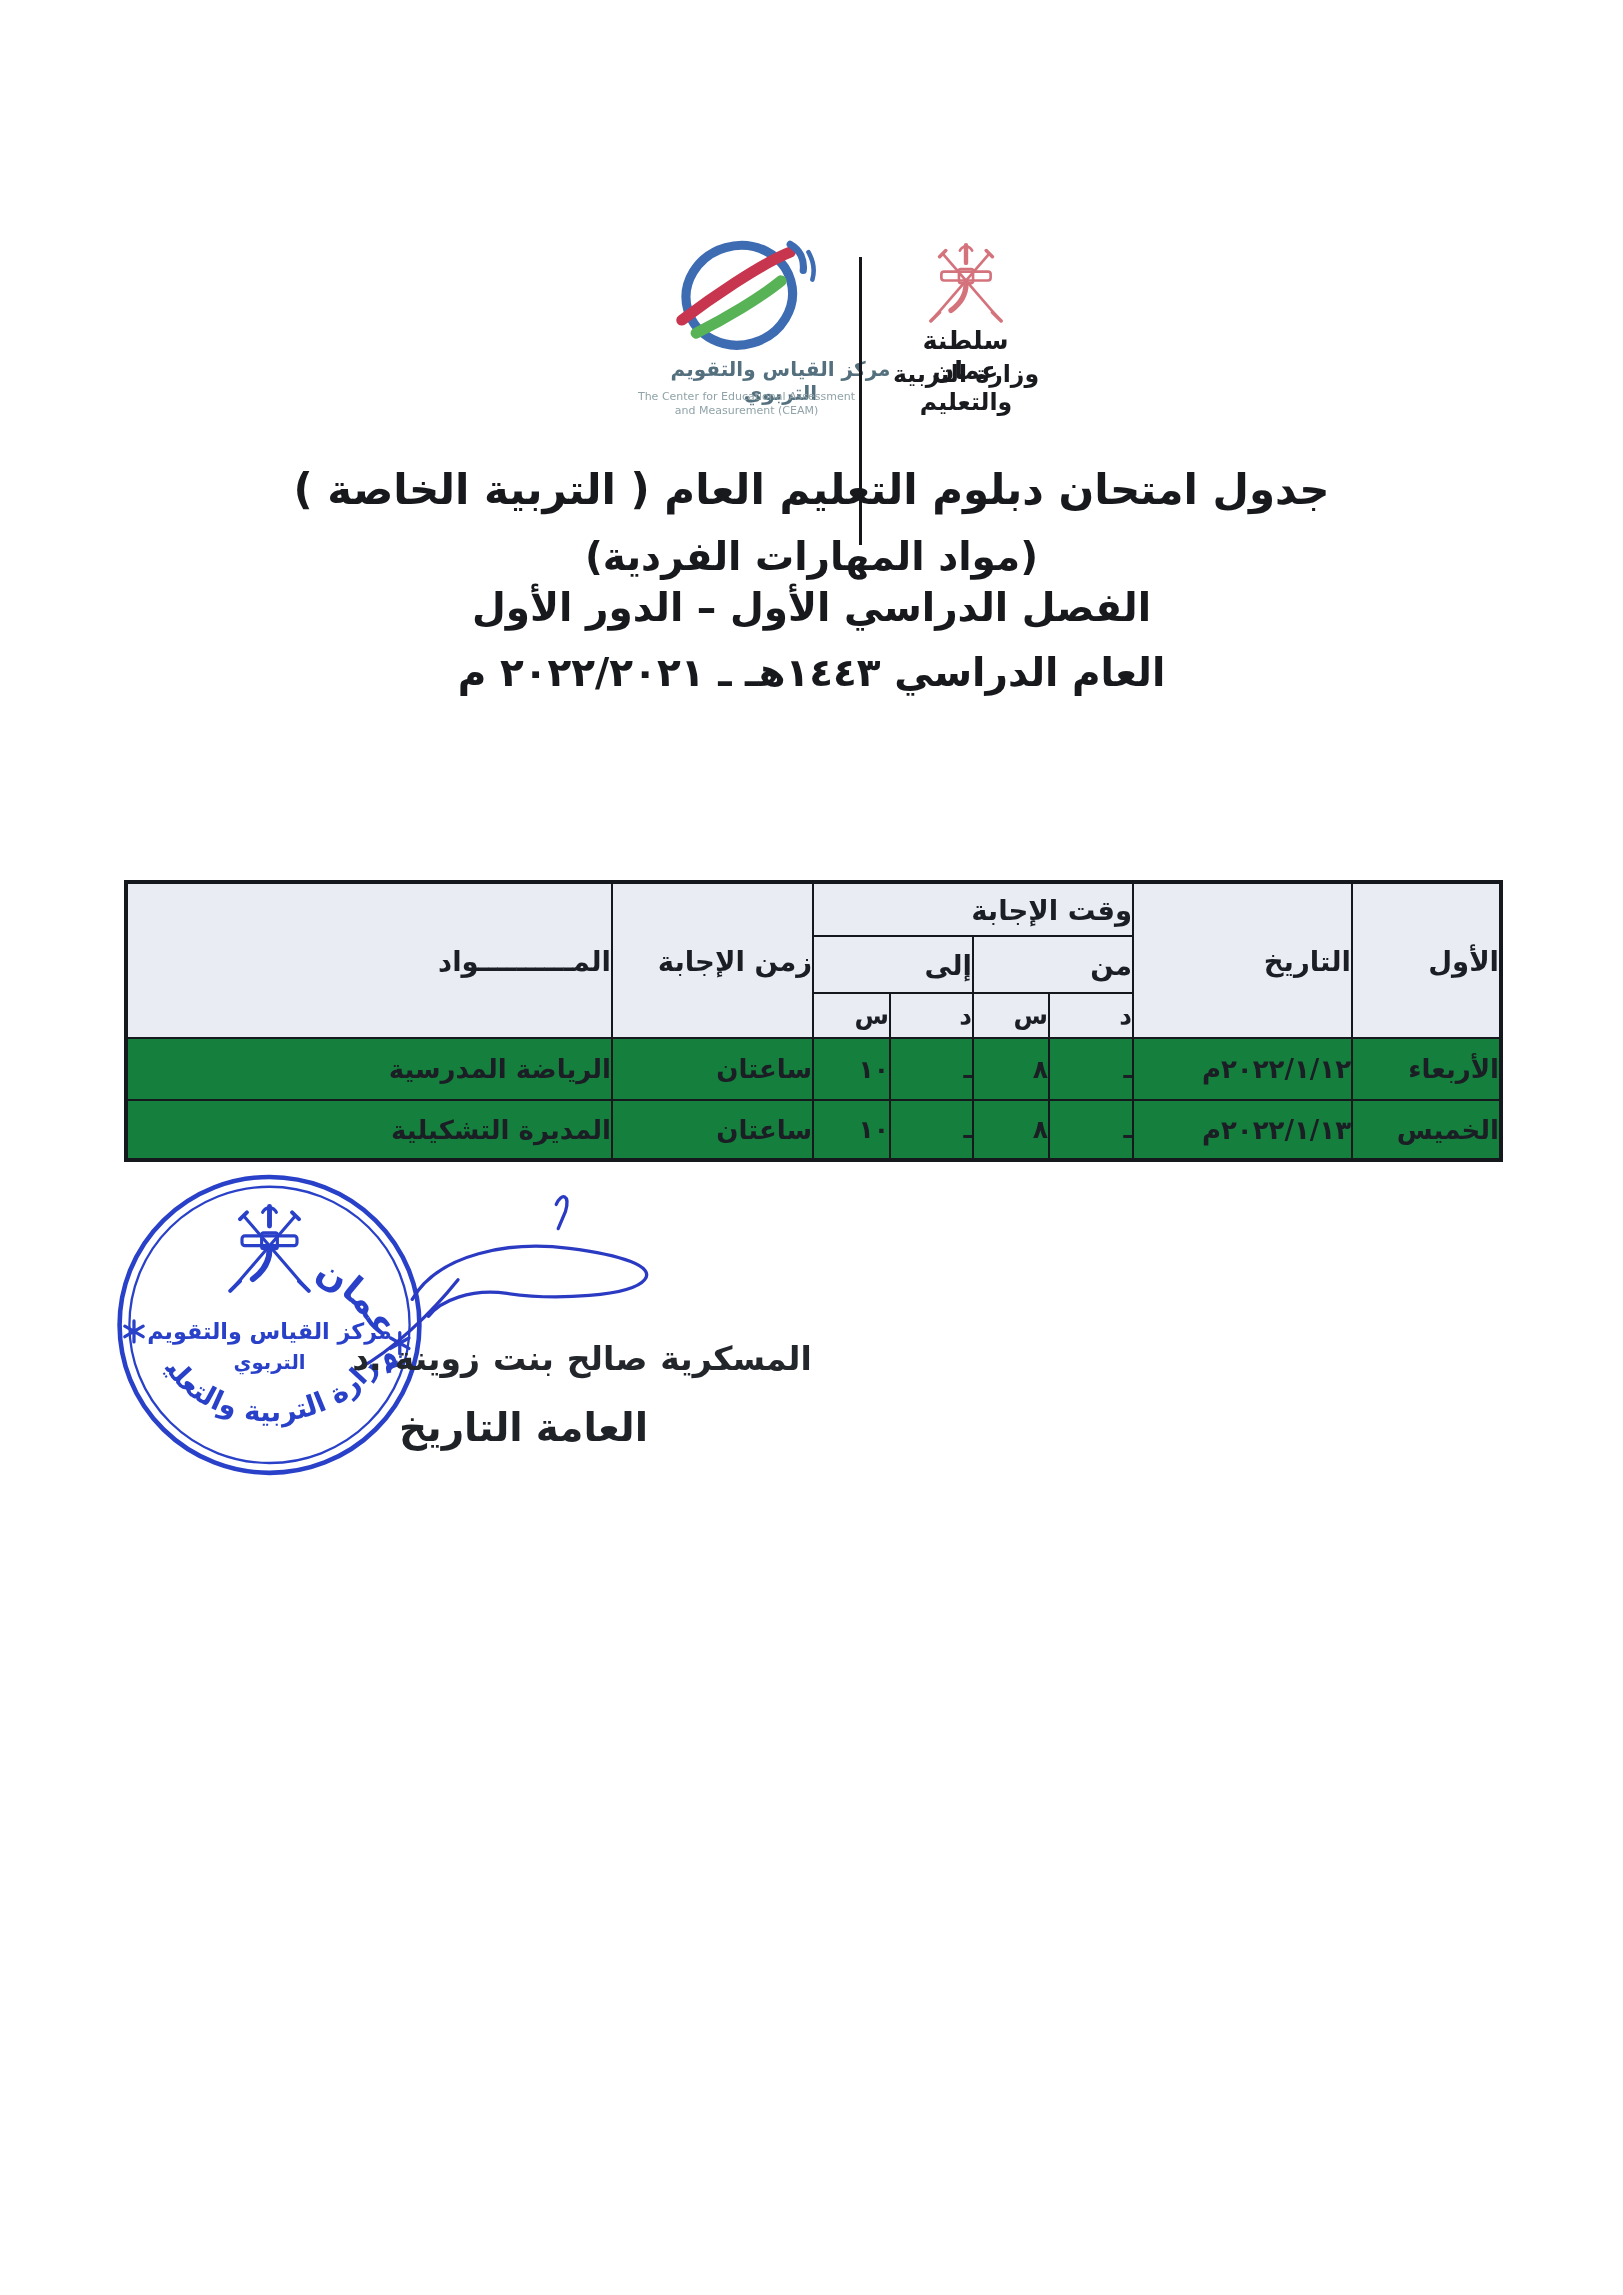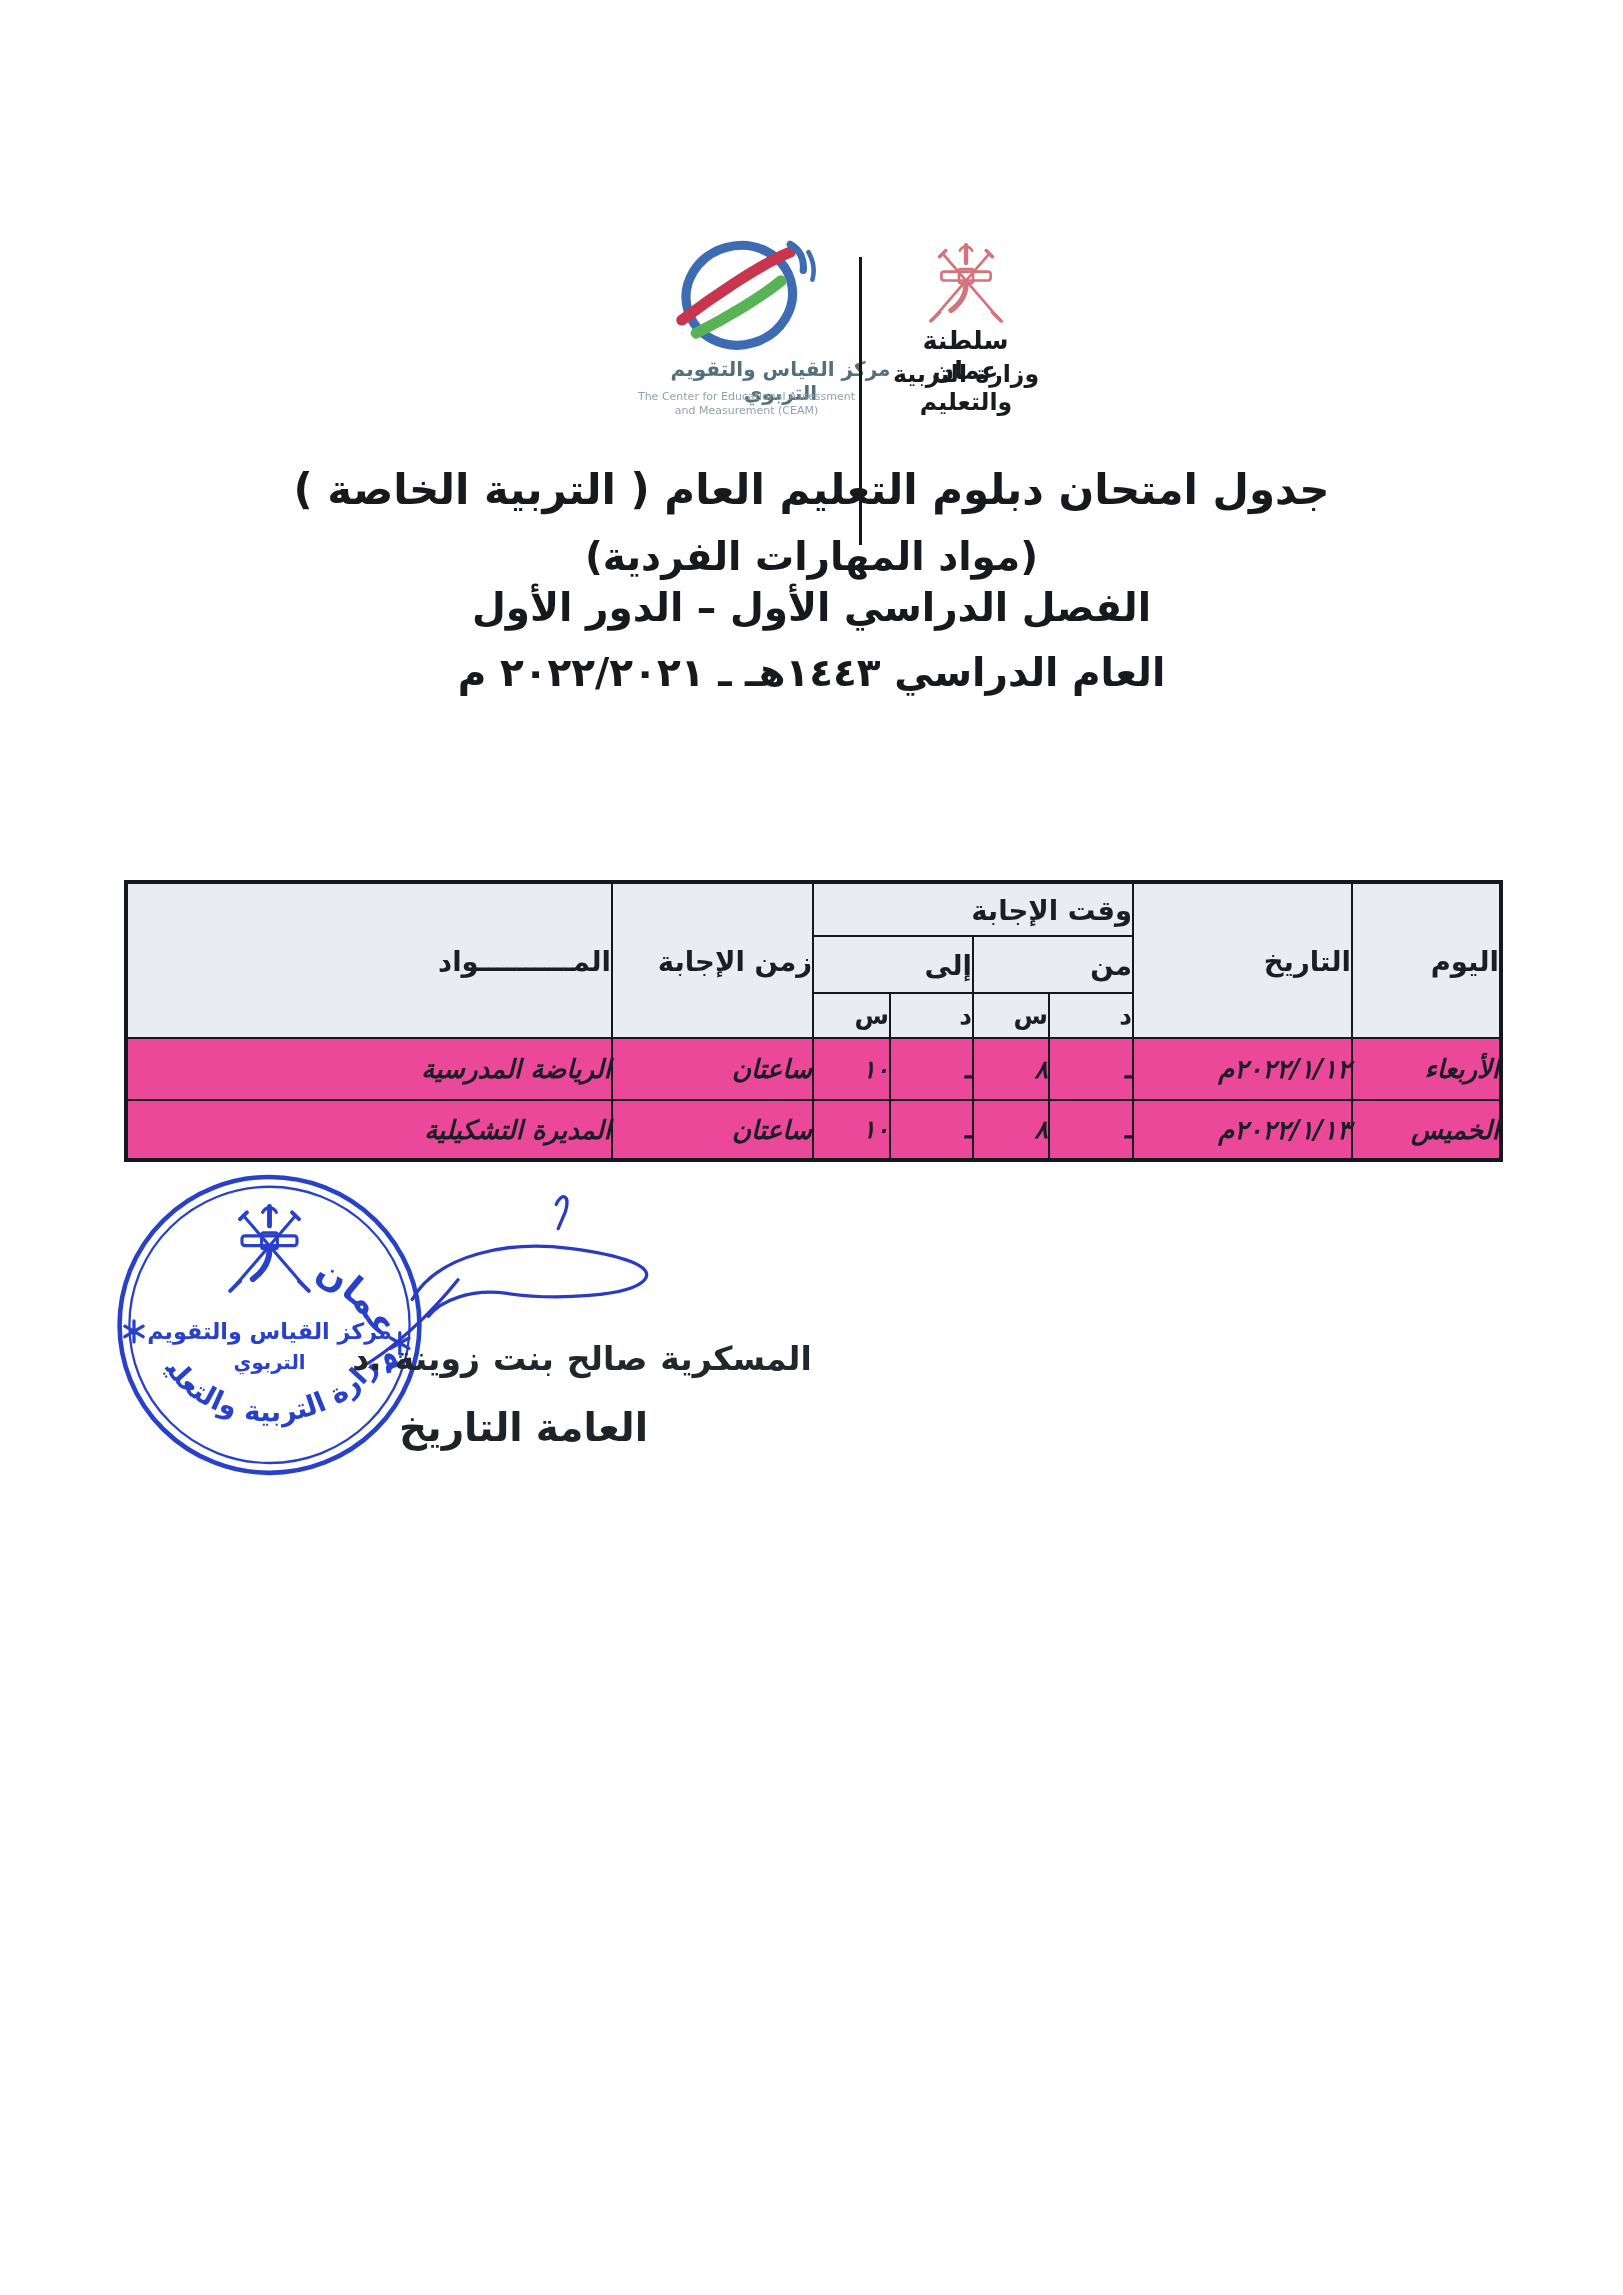--- a/index.html
+++ b/index.html
@@ -49,21 +49,21 @@
     direction:rtl;color:#1b1e24;
     border:4.6px solid #15181c;
   }
   .exam-table th,.exam-table td{
     border:2px solid #15181c;
     text-align:right;vertical-align:middle;
     font-weight:bold;padding:0;
   }
   .exam-table th{background:#e9ecf2;font-size:27.5px;}
   .exam-table th.small{font-size:25px;}
-  .exam-table td{background:#ec4899;font-size:26px;font-style:italic;}
+  .exam-table td{background:#15803d;font-size:26px;}
   .exam-table td.num{font-size:25px;}
   tr.hr1{height:54px;}
   tr.hr2{height:57px;}
   tr.hr3{height:45px;}
   tr.dr1{height:62px;}
   tr.dr2{height:60px;}
   
   .stamp-svg{position:absolute;left:113px;top:1173px;width:313px;height:309px;}
   .signature-svg{position:absolute;left:340px;top:1175px;width:367px;height:216px;}
   .signer-name{
@@ -132,21 +132,21 @@
         <col style="width:219px">
       <col style="width:84px">
         <col style="width:76px">
       <col style="width:83px">
         <col style="width:77px">
       <col style="width:201px">
         <col style="width:486px">
     </colgroup>
     <tbody>
         <tr class="hr1">
-      <th rowspan="3">اليوم</th>
+      <th rowspan="3">الأول</th>
       <th rowspan="3">التاريخ</th>
       <th colspan="4">وقت الإجابة</th>
       <th rowspan="3">زمن الإجابة</th>
       <th rowspan="3">المــــــــــواد</th>
     </tr>
     <tr class="hr2">
       <th colspan="2">من</th>
       <th colspan="2">إلى</th>
     </tr>
     <tr class="hr3">

